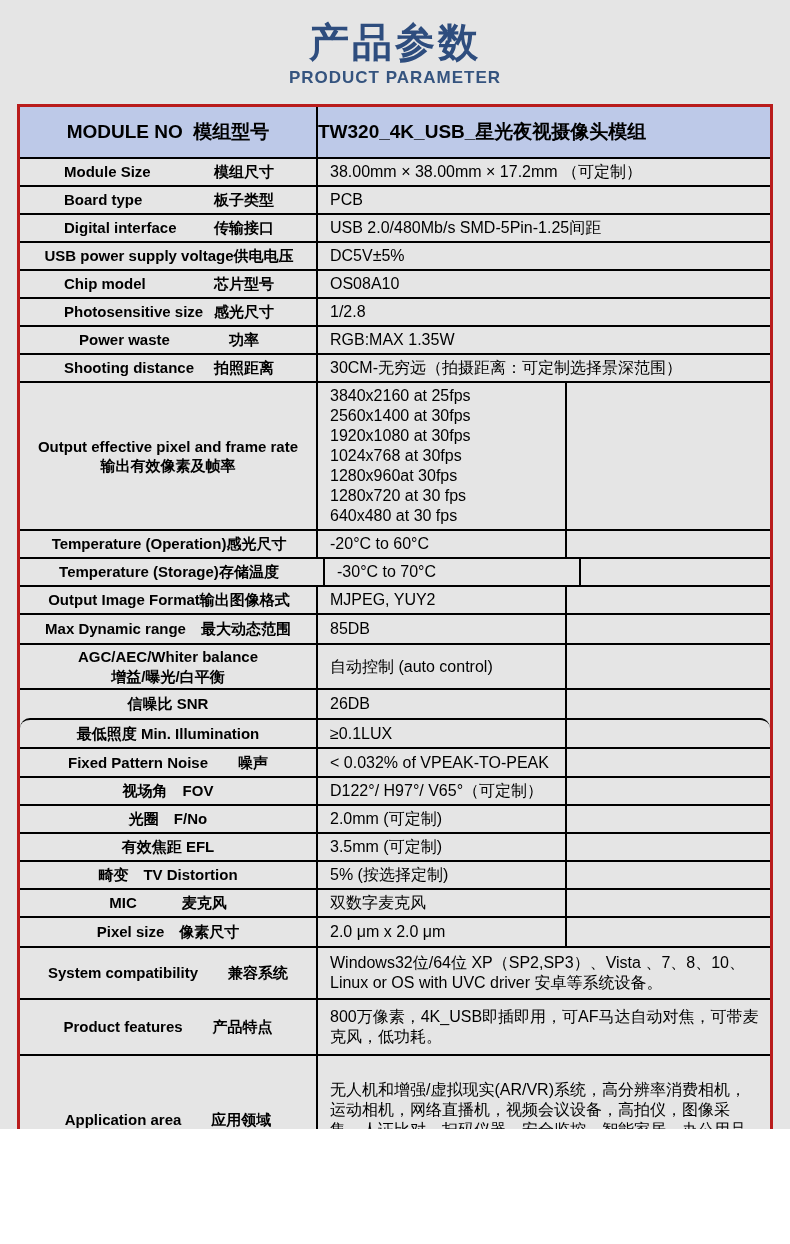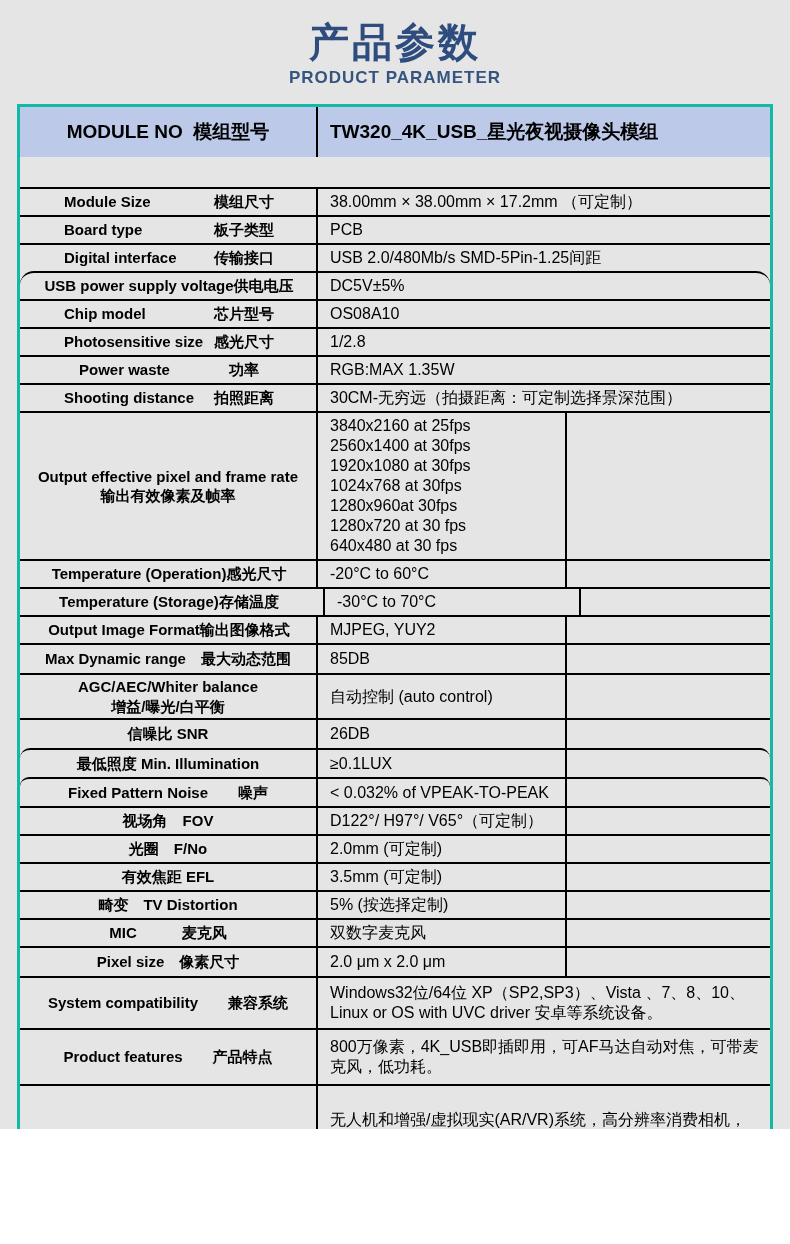--- a/index.html
+++ b/index.html
@@ -9,34 +9,34 @@
     overflow:hidden;
   }
   .title-block{text-align:center;padding-top:18px;}
   .title{
     font-size:40px;font-weight:700;color:#2e4d7e;letter-spacing:3px;line-height:1.2;
   }
   .subtitle{
     font-size:17px;font-weight:700;color:#35547f;letter-spacing:1px;margin-top:2px;
   }
   .spec-table{
-    width:756px;margin:16px auto 0 17px;border:3px solid #14b8a6;box-sizing:border-box;
+    width:756px;margin:16px auto 0 17px;border:3px solid #b91c1c;box-sizing:border-box;
   }
   .row{
     display:grid;grid-template-columns:296px 249px 1fr;box-sizing:border-box;
   }
   #rows .row{border-top:2px solid #000;}
   .cell{box-sizing:border-box;display:flex;flex-direction:column;justify-content:center;}
   .cell + .cell{border-left:2px solid #000;}
   .header-row{min-height:50px;background:#bdc9e8;}
   .header-label{
     font-size:19px;font-weight:700;text-align:center;align-items:center;white-space:pre;
   }
   .header-value{
-    font-size:19px;font-weight:700;padding-left:12px;grid-column:2 / 4;
+    font-size:19px;font-weight:700;grid-column:2 / 4;
   }
   .label-cell{font-size:15px;font-weight:700;line-height:1.3;padding:2px 6px 2px 8px;}
   .label-cell.split{flex-direction:row;align-items:center;}
   .label-cell.split .lab-en{display:inline-block;min-width:150px;white-space:nowrap;}
   .label-cell.split .lab-zh{white-space:nowrap;}
   .label-cell.center{text-align:center;padding-left:4px;padding-right:4px;}
   .value-cell{
     font-size:16px;font-weight:400;line-height:20px;padding:3px 10px 3px 12px;text-align:left;
   }
   .value-cell.span2{grid-column:2 / 4;}
@@ -51,21 +51,21 @@
     <div class="title">产品参数</div>
     <div class="subtitle">PRODUCT PARAMETER</div>
   </div>
 
   <div class="spec-table">
     <div class="row header-row">
       <div class="cell header-label">MODULE NO  模组型号</div>
       <div class="cell header-value">TW320_4K_USB_星光夜视摄像头模组</div>
     </div>
     <div id="rows">
-        <div class="row" style="min-height: 23px; margin-top: 30px;">
+        <div class="row" style="min-height: 23px;">
           <div class="cell label-cell split">
             <span class="lab-en">Module Size</span>
             <span class="lab-zh">模组尺寸</span>
           </div>
           <div class="cell value-cell span2">
             <div>38.00mm × 38.00mm × 17.2mm （可定制）</div>
           </div>
         </div>
         <div class="row" style="min-height: 22px;">
           <div class="cell label-cell split">
@@ -78,21 +78,21 @@
         </div>
         <div class="row" style="min-height: 22px;">
           <div class="cell label-cell split">
             <span class="lab-en">Digital interface</span>
             <span class="lab-zh">传输接口</span>
           </div>
           <div class="cell value-cell span2">
             <div>USB 2.0/480Mb/s  SMD-5Pin-1.25间距</div>
           </div>
         </div>
-        <div class="row" style="min-height: 23px; border-radius: 14px;">
+        <div class="row" style="min-height: 23px;">
           <div class="cell label-cell split">
             <span class="lab-en">USB power supply voltage</span>
             <span class="lab-zh">供电电压</span>
           </div>
           <div class="cell value-cell span2">
             <div>DC5V±5%</div>
           </div>
         </div>
         <div class="row" style="min-height: 22px;">
           <div class="cell label-cell split">
@@ -206,21 +206,21 @@
         </div>
         <div class="row" style="min-height: 29px; border-radius: 10px;">
           <div class="cell label-cell center">
             <div>最低照度 Min. Illumination</div>
           </div>
           <div class="cell value-cell">
             <div>≥0.1LUX</div>
           </div>
           <div class="cell empty-cell"></div>
         </div>
-        <div class="row" style="min-height: 29px; border-radius: 9px;">
+        <div class="row" style="min-height: 29px;">
           <div class="cell label-cell center">
             <div>Fixed Pattern Noise　　噪声</div>
           </div>
           <div class="cell value-cell">
             <div>&lt; 0.032% of VPEAK-TO-PEAK</div>
           </div>
           <div class="cell empty-cell"></div>
         </div>
         <div class="row" style="min-height: 28px;">
           <div class="cell label-cell center">

